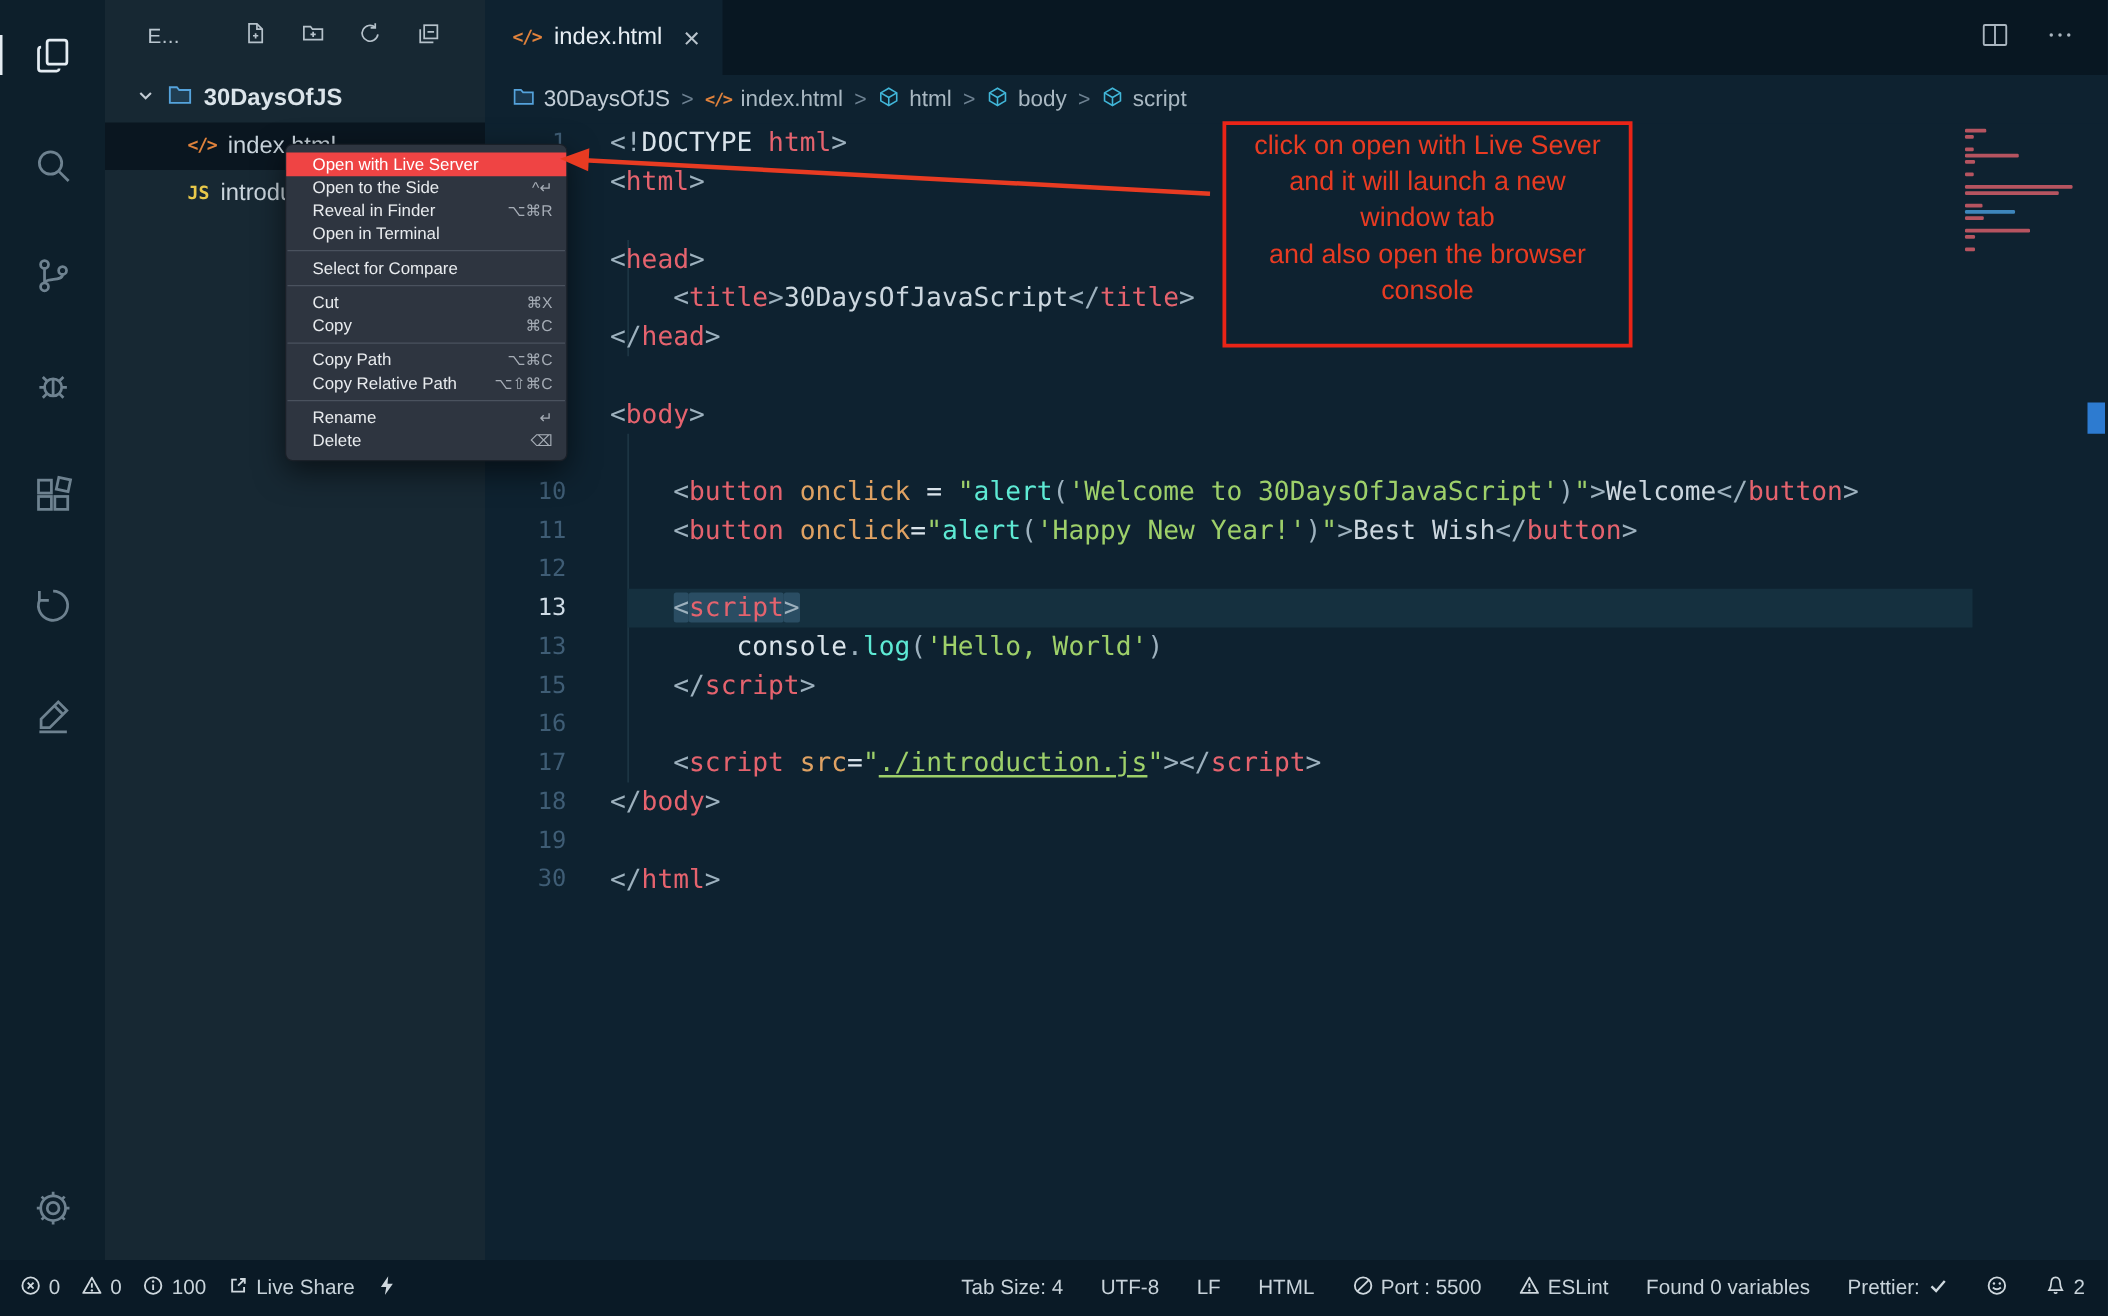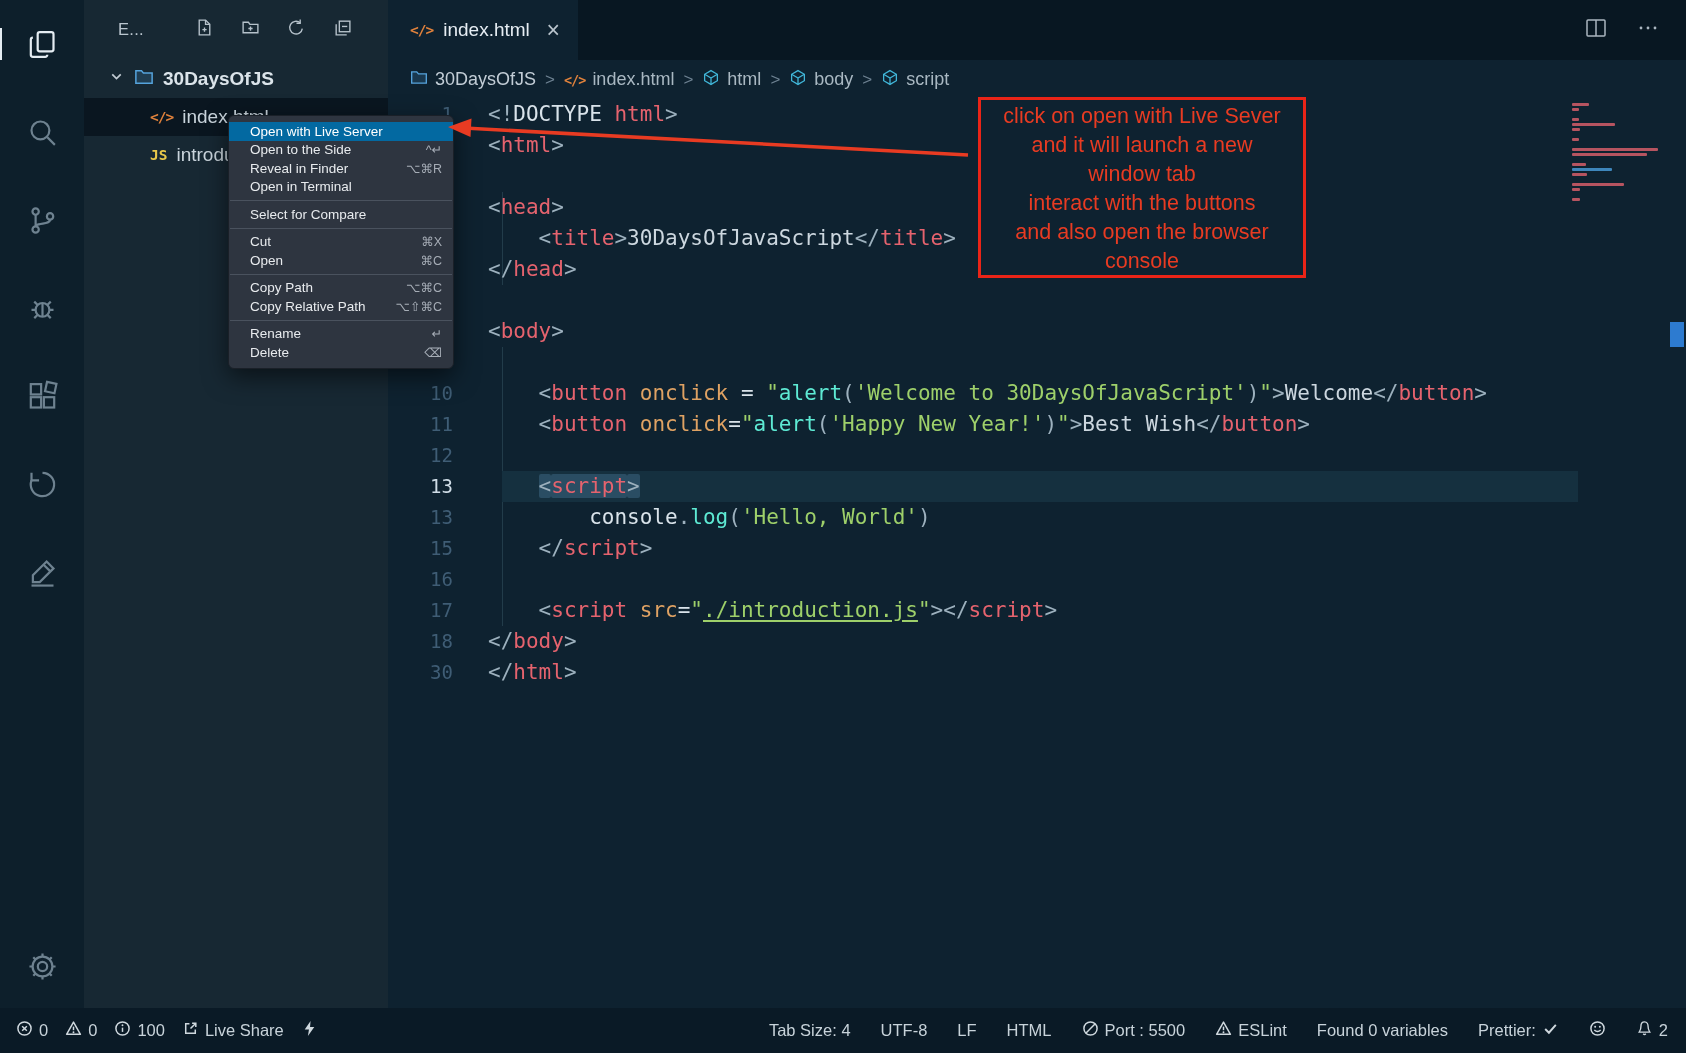--- a/index.html
+++ b/index.html
@@ -77,21 +77,21 @@
              align-items:center;color:#c8d3da;font-size:16.5px;padding:0 18px 0 16px;box-sizing:border-box;}
   .sb-left{display:flex;align-items:center;gap:17px;}
   .sb-right{margin-left:auto;display:flex;align-items:center;gap:30px;}
   .sb-item{display:flex;align-items:center;gap:6px;white-space:nowrap;}
   .sb-item svg{width:17px;height:17px;}
 
   
   .menu{position:absolute;left:228px;top:115px;width:226px;background:#2e3540;border:1px solid #1a2028;
         border-radius:6px;box-shadow:0 8px 24px rgba(0,0,0,.55);padding:6px 0;z-index:80;box-sizing:border-box;}
   .menu-item{height:18.5px;display:flex;align-items:center;padding:0 11px 0 21px;font-size:13.5px;color:#e8ebee;}
-  .menu-item.sel{background:#0369a1;color:#ffffff;}
+  .menu-item.sel{background:#ef4444;color:#ffffff;}
   .mi-key{margin-left:auto;color:#a6adb6;font-size:12.5px;}
   .menu-sep{height:1px;background:#4a525e;margin:4px 1px;}
 
   
   .annotation{position:absolute;left:978px;top:97px;width:328px;height:181px;border:3px solid #ea2417;
               color:#e83b22;font-size:21.5px;line-height:29px;text-align:center;padding-top:2px;
               box-sizing:border-box;z-index:85;}
   .arrow-overlay{position:absolute;left:0;top:0;z-index:90;pointer-events:none;}
 </style>
 </head>
@@ -329,20 +329,24 @@
             <span class="gut">16</span>
             <span class="code"></span>
           </div>
           <div class="cline">
             <span class="gut">17</span>
             <span class="code"><span class="tk-d">    </span><span class="tk-p">&lt;</span><span class="tk-tag">script</span><span class="tk-d"> </span><span class="tk-attr">src</span><span class="tk-w">=</span><span class="tk-str">"</span><span class="tk-lnk">./introduction.js</span><span class="tk-str">"</span><span class="tk-p">&gt;</span><span class="tk-p">&lt;/</span><span class="tk-tag">script</span><span class="tk-p">&gt;</span></span>
           </div>
           <div class="cline">
             <span class="gut">18</span>
             <span class="code"><span class="tk-p">&lt;/</span><span class="tk-tag">body</span><span class="tk-p">&gt;</span></span>
+          </div>
+          <div class="cline">
+            <span class="gut">19</span>
+            <span class="code"></span>
           </div>
           <div class="cline">
             <span class="gut">30</span>
             <span class="code"><span class="tk-p">&lt;/</span><span class="tk-tag">html</span><span class="tk-p">&gt;</span></span>
           </div>
         </div>
       <div class="minimap" id="minimap">
           <div class="mm-bar" style="width: 17.25px; background: rgb(229, 99, 110);"></div>
           <div class="mm-bar" style="width: 6.9px; background: rgb(229, 99, 110);"></div>
           <div class="mm-bar" style="width: 0px; background: rgb(143, 163, 176);"></div>
@@ -480,21 +484,21 @@
     <div class="menu-sep"></div>
     <div class="menu-item">
       <span class="mi-label">Select for Compare</span>
     </div>
     <div class="menu-sep"></div>
     <div class="menu-item">
       <span class="mi-label">Cut</span>
       <span class="mi-key">⌘X</span>
     </div>
     <div class="menu-item">
-      <span class="mi-label">Open</span>
+      <span class="mi-label">Copy</span>
       <span class="mi-key">⌘C</span>
     </div>
     <div class="menu-sep"></div>
     <div class="menu-item">
       <span class="mi-label">Copy Path</span>
       <span class="mi-key">⌥⌘C</span>
     </div>
     <div class="menu-item">
       <span class="mi-label">Copy Relative Path</span>
       <span class="mi-key">⌥⇧⌘C</span>
@@ -507,21 +511,20 @@
     <div class="menu-item">
       <span class="mi-label">Delete</span>
       <span class="mi-key">⌫</span>
     </div>
   </div>
 
 <div class="annotation" id="annotation">
     <div class="ann-line">click on open with Live Sever</div>
     <div class="ann-line">and it will launch a new</div>
     <div class="ann-line">window tab</div>
-    <div class="ann-line">interact with the buttons</div>
     <div class="ann-line">and also open the browser</div>
     <div class="ann-line">console</div>
   </div>
 
 <svg class="arrow-overlay" width="1686" height="1053" viewBox="0 0 1686 1053">
   <line x1="968" y1="155" x2="464" y2="128" stroke="#e83b22" stroke-width="3.6"></line>
   <polygon points="448,127 471.5,118.5 470.5,137" fill="#e83b22"></polygon>
 </svg>
 
 </body></html>

